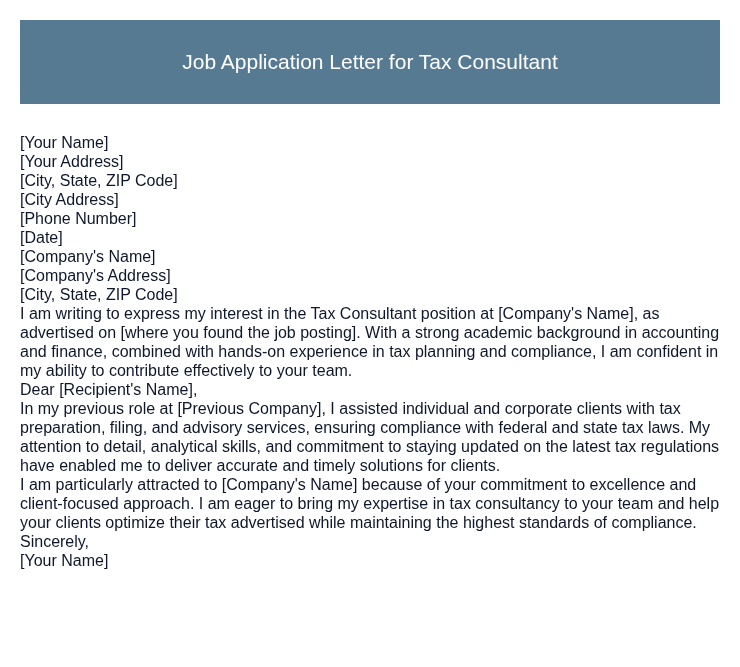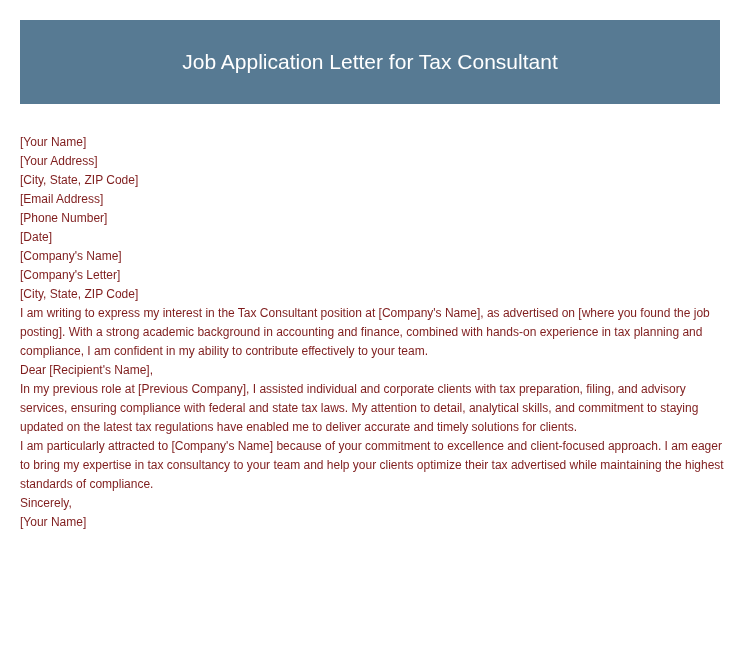--- a/index.html
+++ b/index.html
@@ -30,49 +30,49 @@
       font-size: 21px;
       font-weight: normal;
       letter-spacing: 0px;
       margin: 8px;
     }
     .letter {
       position: absolute;
       left: 20px;
       top: 133px;
       width: 705px;
-      color: #7f1d1d;
-      font-size: 12px;
+      color: #0f172a;
+      font-size: 16px;
       line-height: 19px;
     }
     .line {
       margin: 0;
       padding: 0;
       white-space: normal;
     }
   </style>
 </head>
 <body>
 
 <div class="banner">
   <h1 class="banner-title">Job Application Letter for Tax Consultant</h1>
 </div>
 
 <div class="letter">
   <div>
     <p class="line">[Your Name]</p>
     <p class="line">[Your Address]</p>
     <p class="line">[City, State, ZIP Code]</p>
-    <p class="line">[Email Address]</p>
+    <p class="line">[City Address]</p>
     <p class="line">[Phone Number]</p>
     <p class="line">[Date]</p>
   </div>
   <div>
     <p class="line">[Company's Name]</p>
-    <p class="line">[Company's Letter]</p>
+    <p class="line">[Company's Address]</p>
     <p class="line">[City, State, ZIP Code]</p>
   </div>
   <p class="line">I am writing to express my interest in the Tax Consultant position at [Company's Name], as advertised on [where you found the job posting]. With a strong academic background in accounting and finance, combined with hands-on experience in tax planning and compliance, I am confident in my ability to contribute effectively to your team.</p>
   <p class="line">Dear [Recipient's Name],</p>
   <p class="line">In my previous role at [Previous Company], I assisted individual and corporate clients with tax preparation, filing, and advisory services, ensuring compliance with federal and state tax laws. My attention to detail, analytical skills, and commitment to staying updated on the latest tax regulations have enabled me to deliver accurate and timely solutions for clients.</p>
   <p class="line">I am particularly attracted to [Company's Name] because of your commitment to excellence and client-focused approach. I am eager to bring my expertise in tax consultancy to your team and help your clients optimize their tax advertised while maintaining the highest standards of compliance.</p>
   <p class="line">Sincerely,</p>
   <p class="line">[Your Name]</p>
 </div>
 

